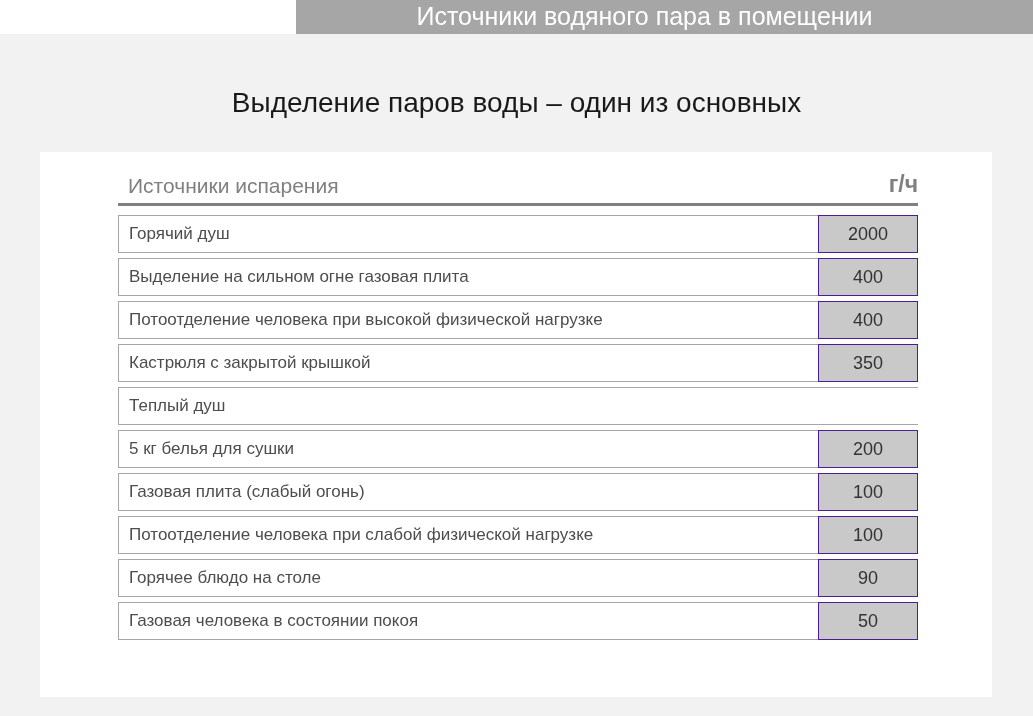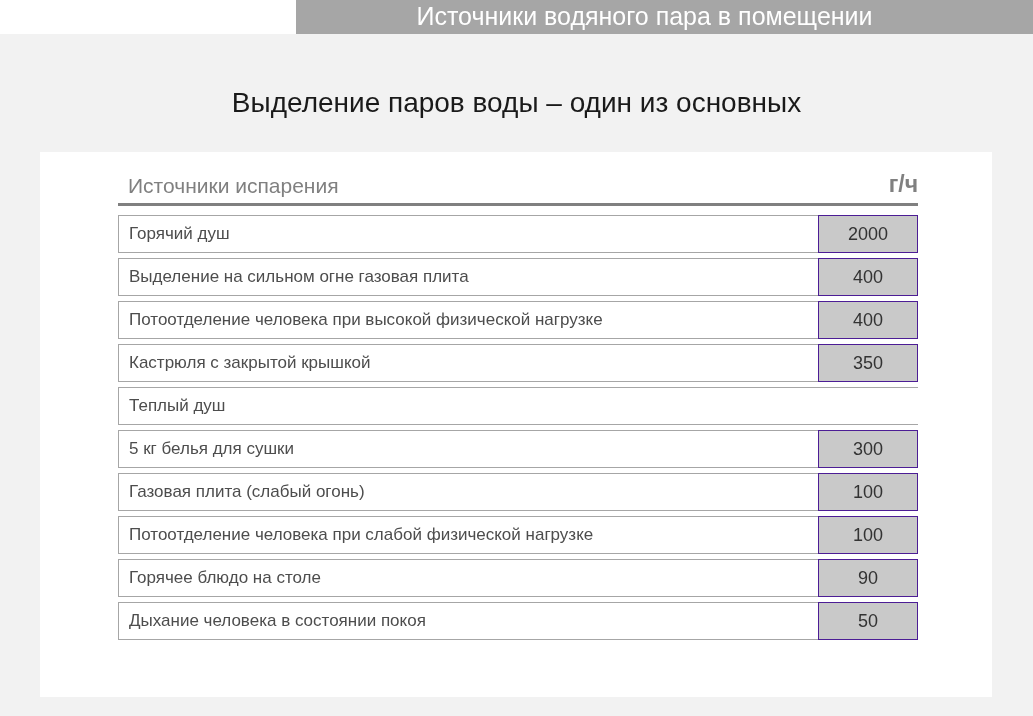--- a/index.html
+++ b/index.html
@@ -185,40 +185,40 @@
           <div class="row-label">Кастрюля с закрытой крышкой</div>
           <div class="row-value">350</div>
         </div>
 
         <div class="row">
           <div class="row-label">Теплый душ</div>
         </div>
 
         <div class="row">
           <div class="row-label">5 кг белья для сушки</div>
-          <div class="row-value">300</div>
+          <div class="row-value">200</div>
         </div>
 
         <div class="row">
           <div class="row-label">Газовая плита (слабый огонь)</div>
           <div class="row-value">100</div>
         </div>
 
         <div class="row wide">
           <div class="row-label">Потоотделение человека при слабой физической нагрузке</div>
           <div class="row-value">100</div>
         </div>
 
         <div class="row">
           <div class="row-label">Горячее блюдо на столе</div>
           <div class="row-value">90</div>
         </div>
 
         <div class="row">
-          <div class="row-label">Дыхание человека в состоянии покоя</div>
+          <div class="row-label">Газовая человека в состоянии покоя</div>
           <div class="row-value">50</div>
         </div>
 
       </div>
     </div>
   </div>
 
 </div>
 
 </body></html>

